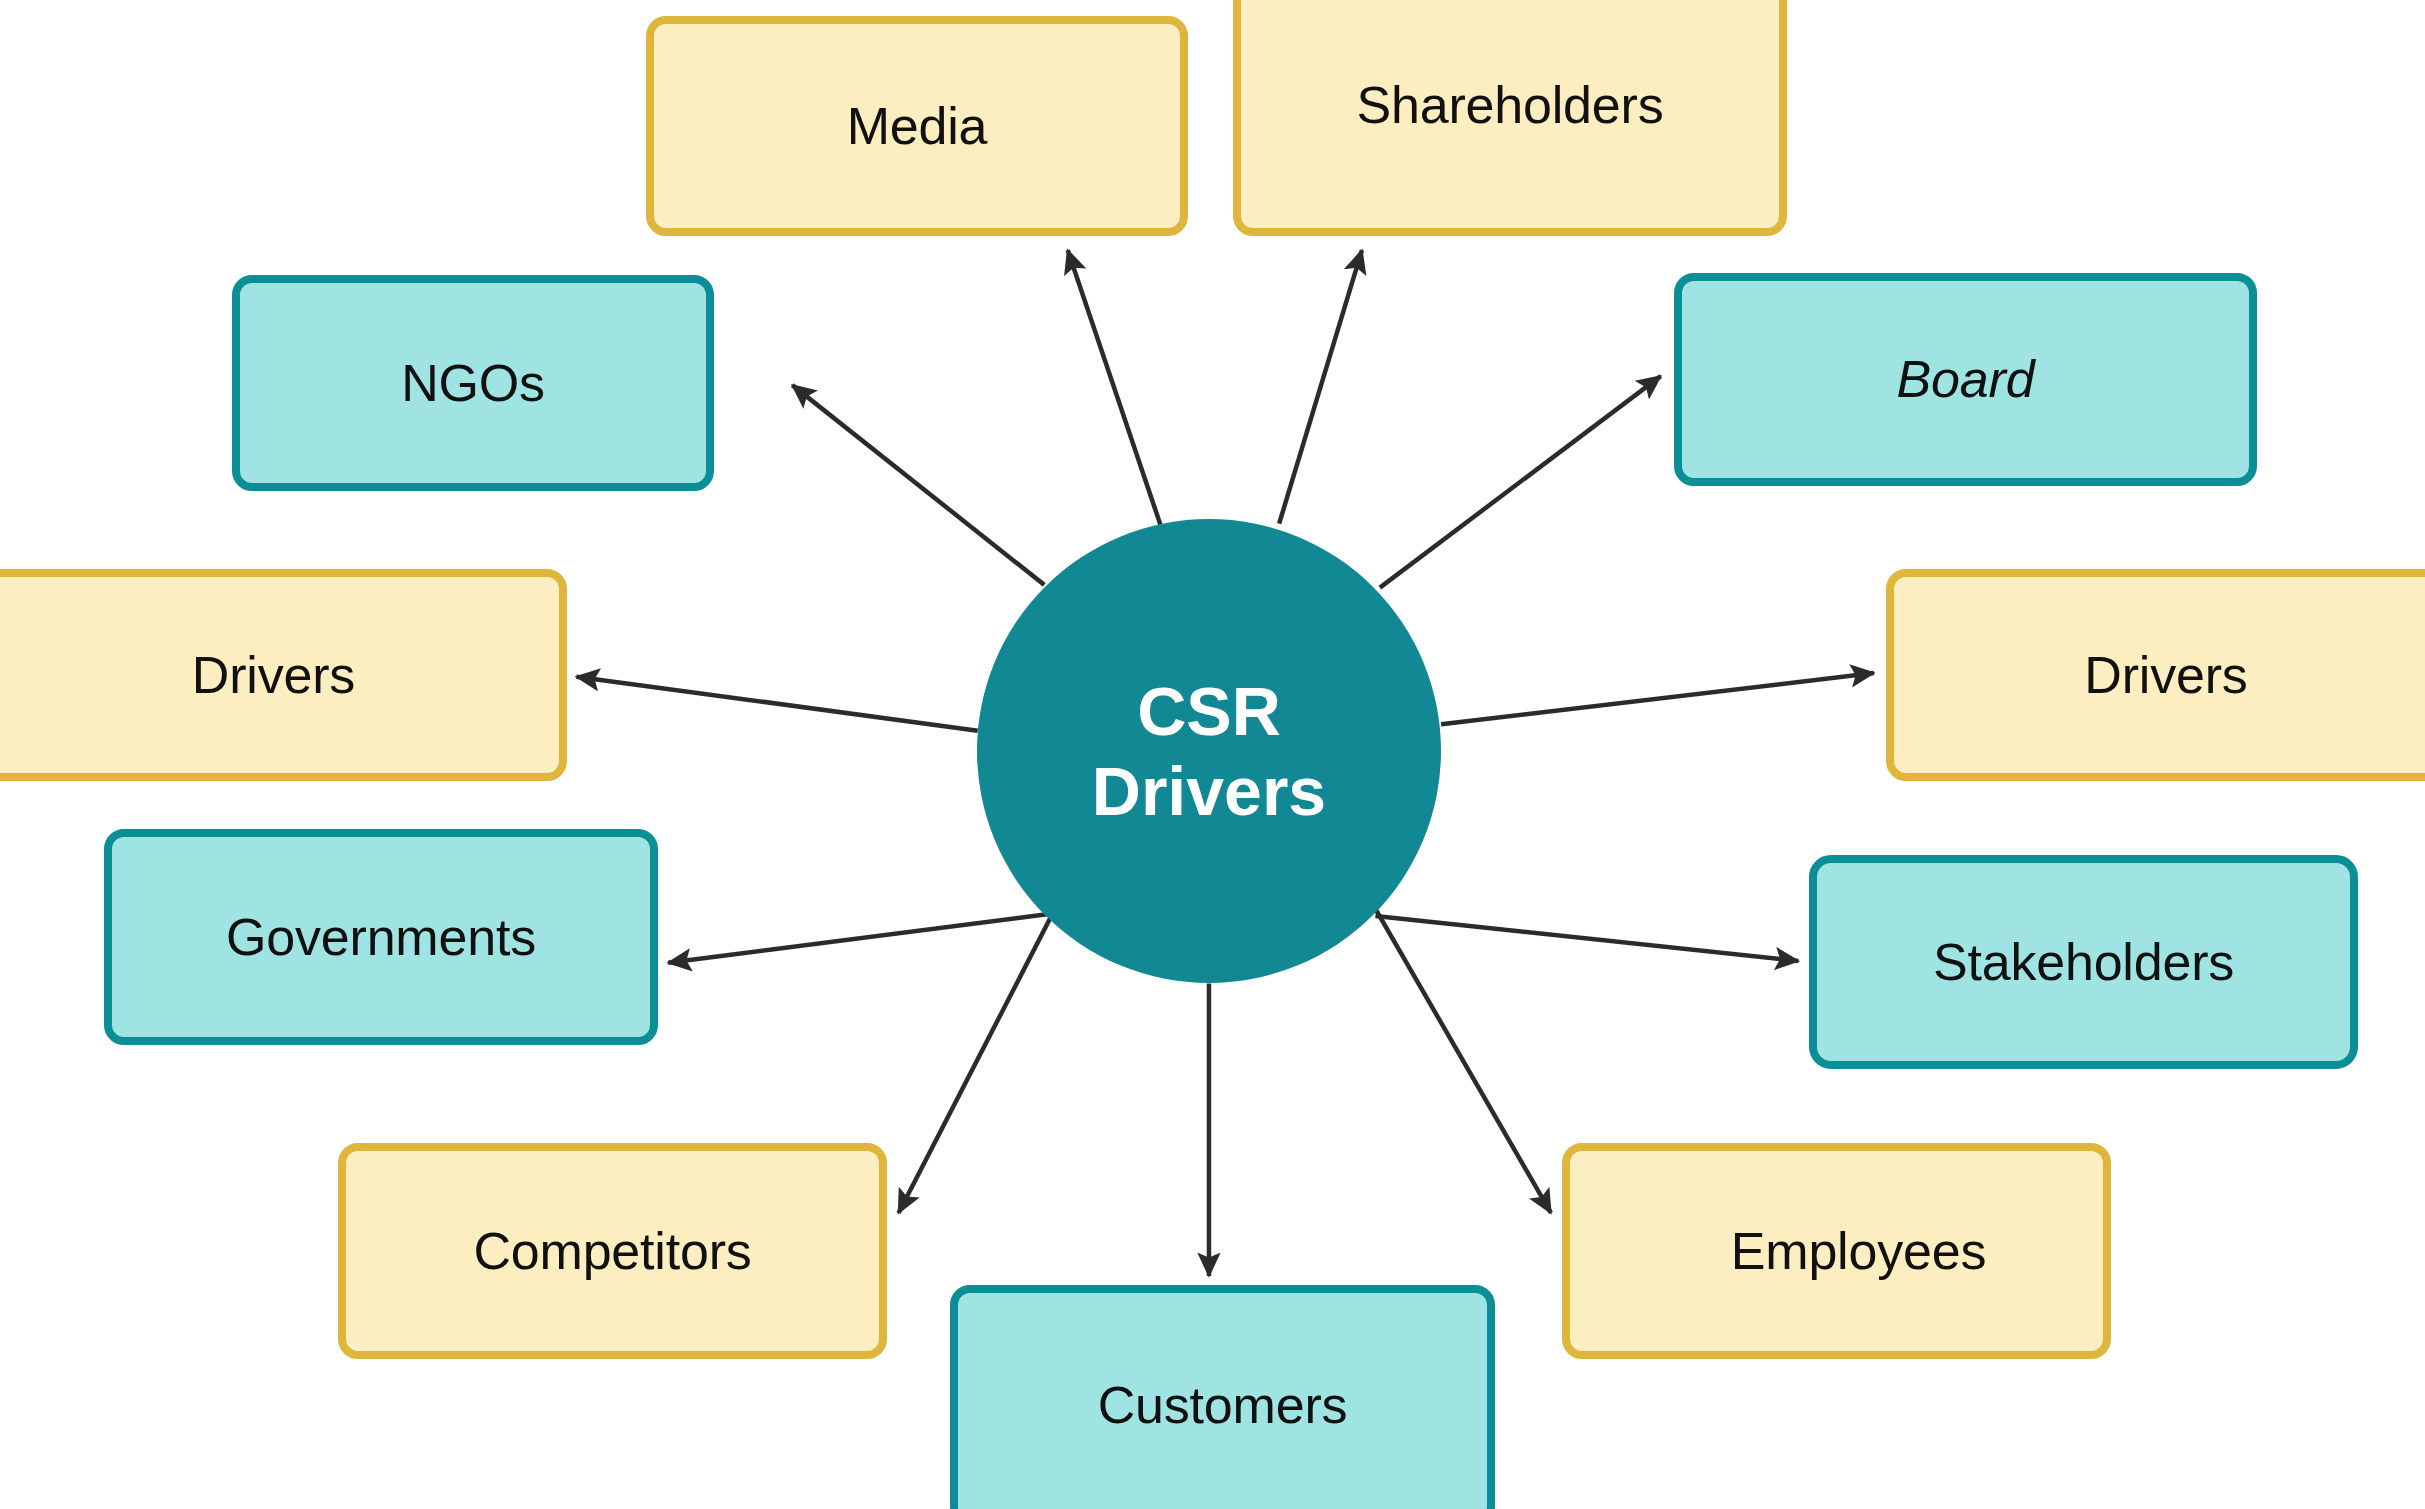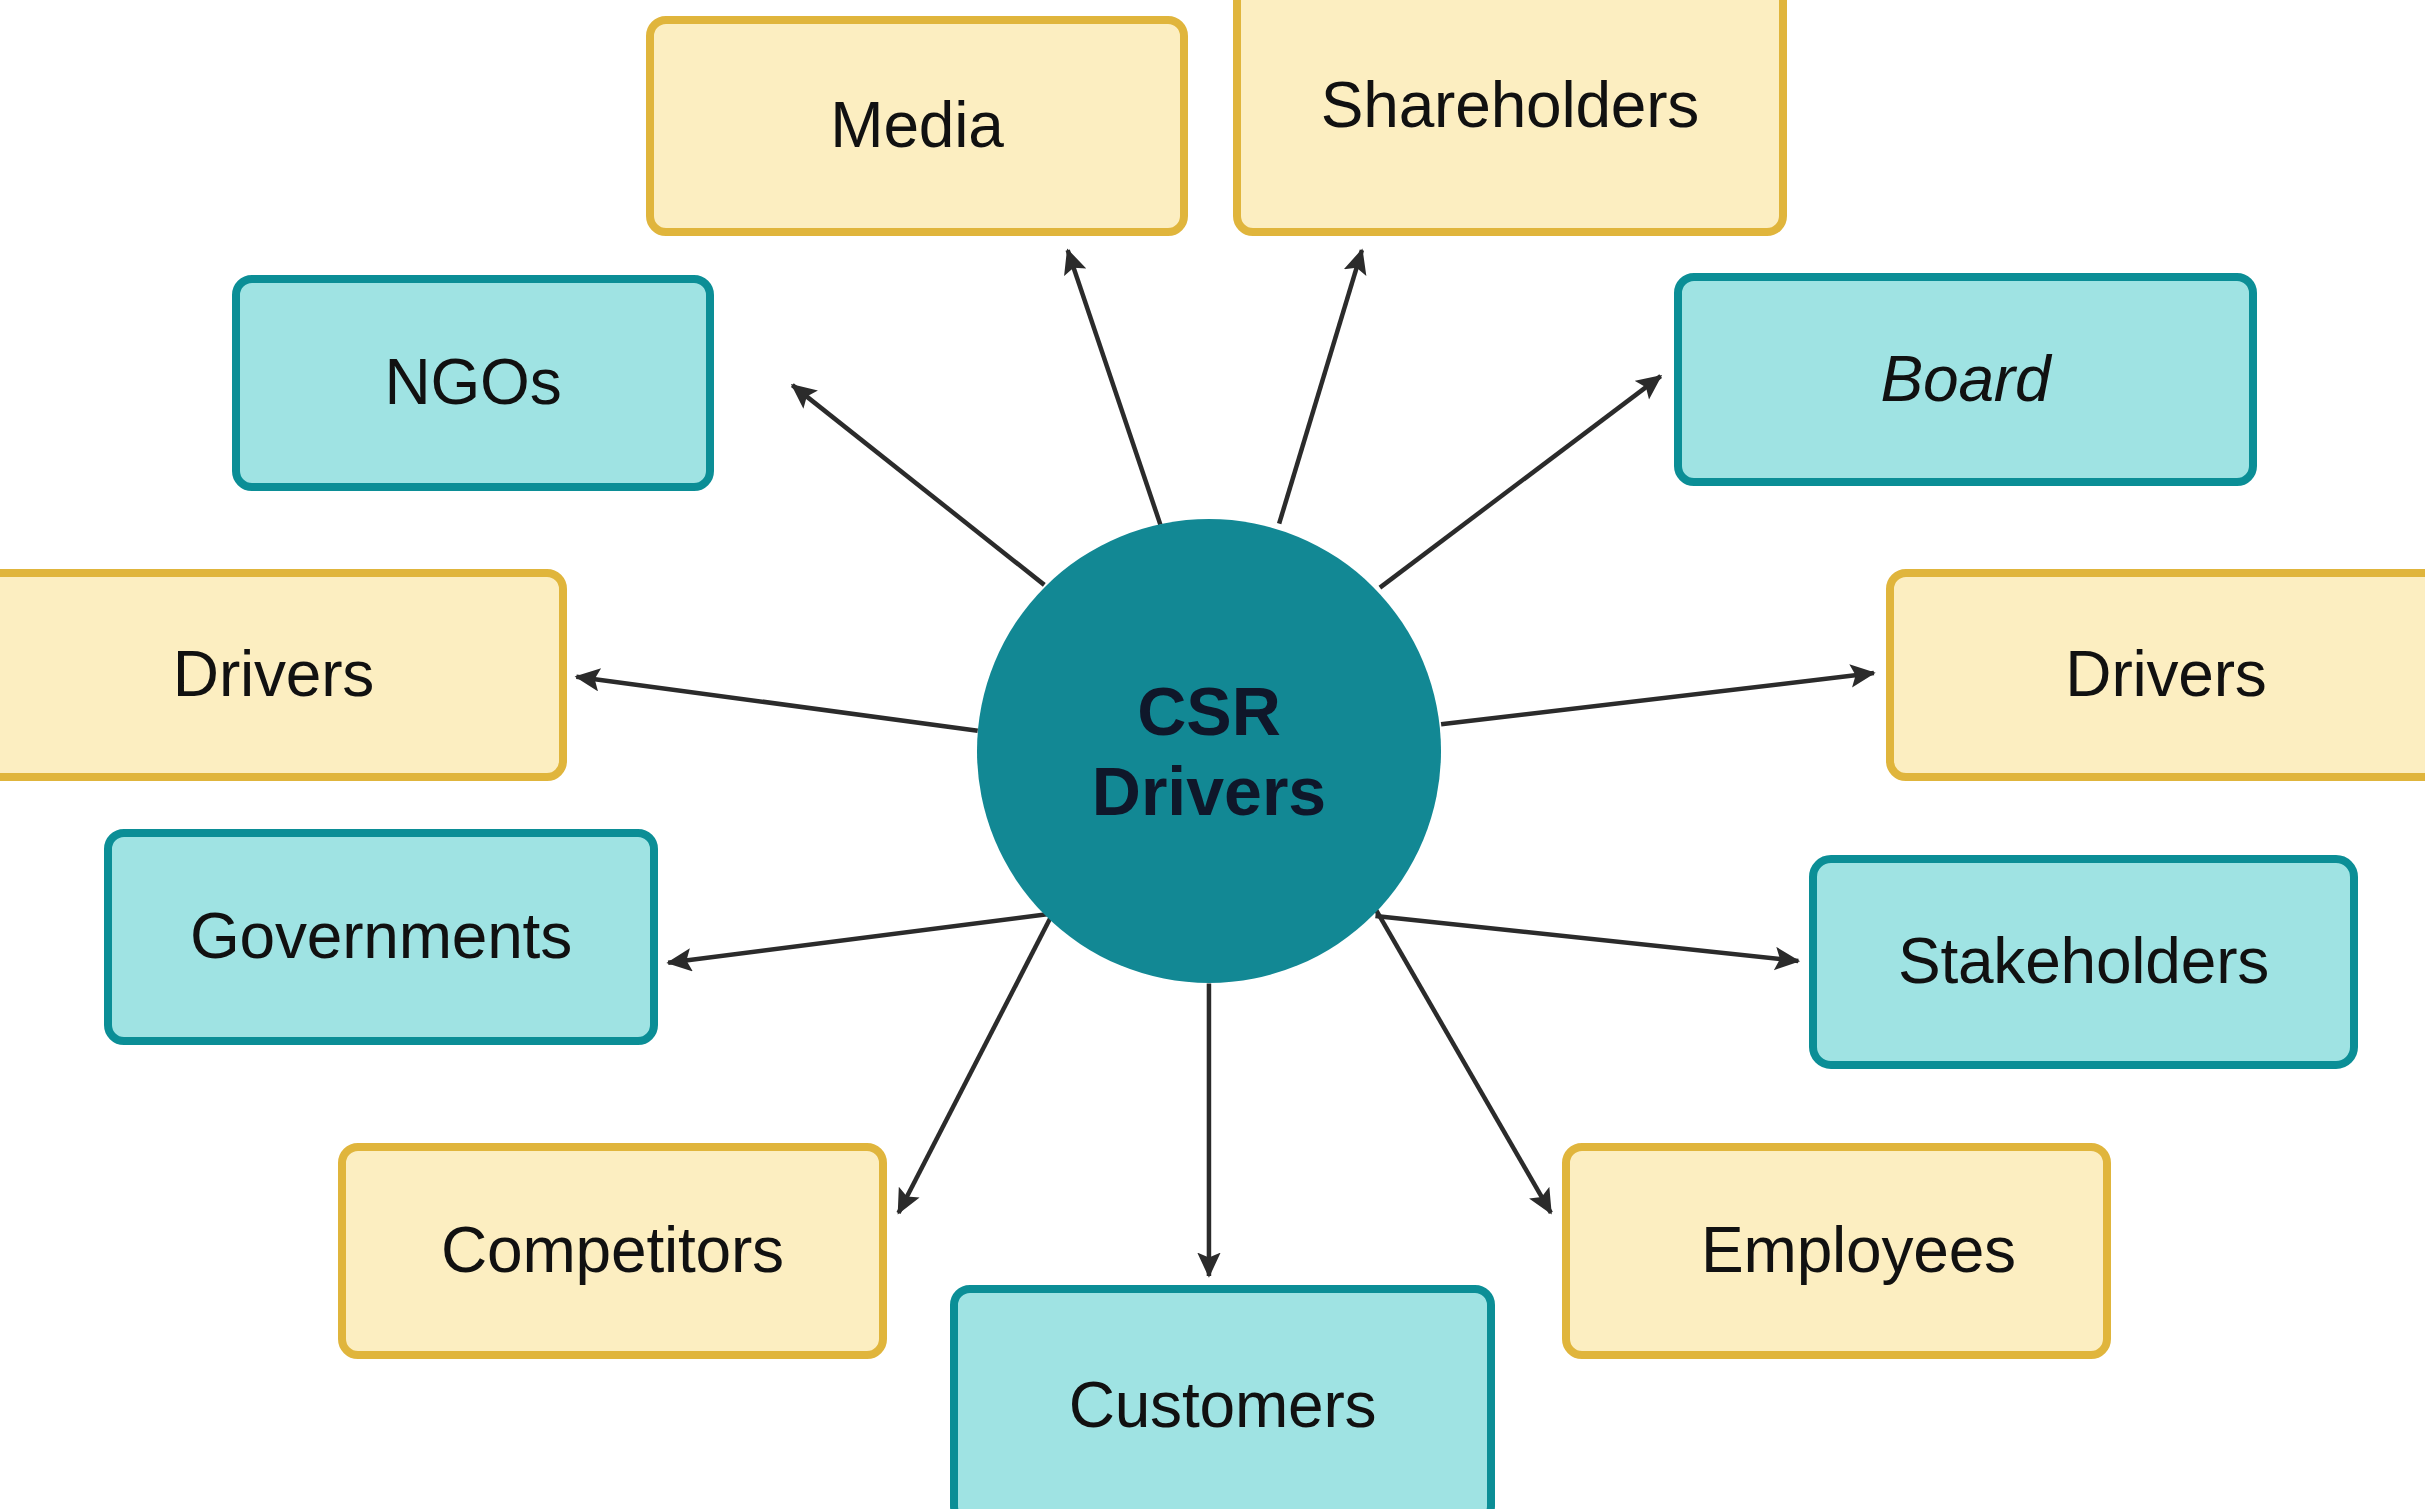--- a/index.html
+++ b/index.html
@@ -40,34 +40,34 @@
   .node.cream{
     background:#fceec1;
     border:8px solid #e0b53c;
     color:#111111;
   }
   .node.cyan{
     background:#9fe3e3;
     border:8px solid #0b8e96;
     color:#111111;
   }
-  .node .lbl{ font-size:64px; }
+  .node .lbl{ font-size:52px; }
 
   
   #hub{
     position:absolute;
     border-radius:50%;
     background:#128894;
     display:flex;
     align-items:center;
     justify-content:center;
     z-index:4;
   }
   #hub .hublbl{
-    color:#0f172a;
+    color:#ffffff;
     font-size:68px;
     font-weight:bold;
     line-height:1.18;
     text-align:center;
     white-space:pre-line;
   }
 </style>
 </head>
 <body>
 

